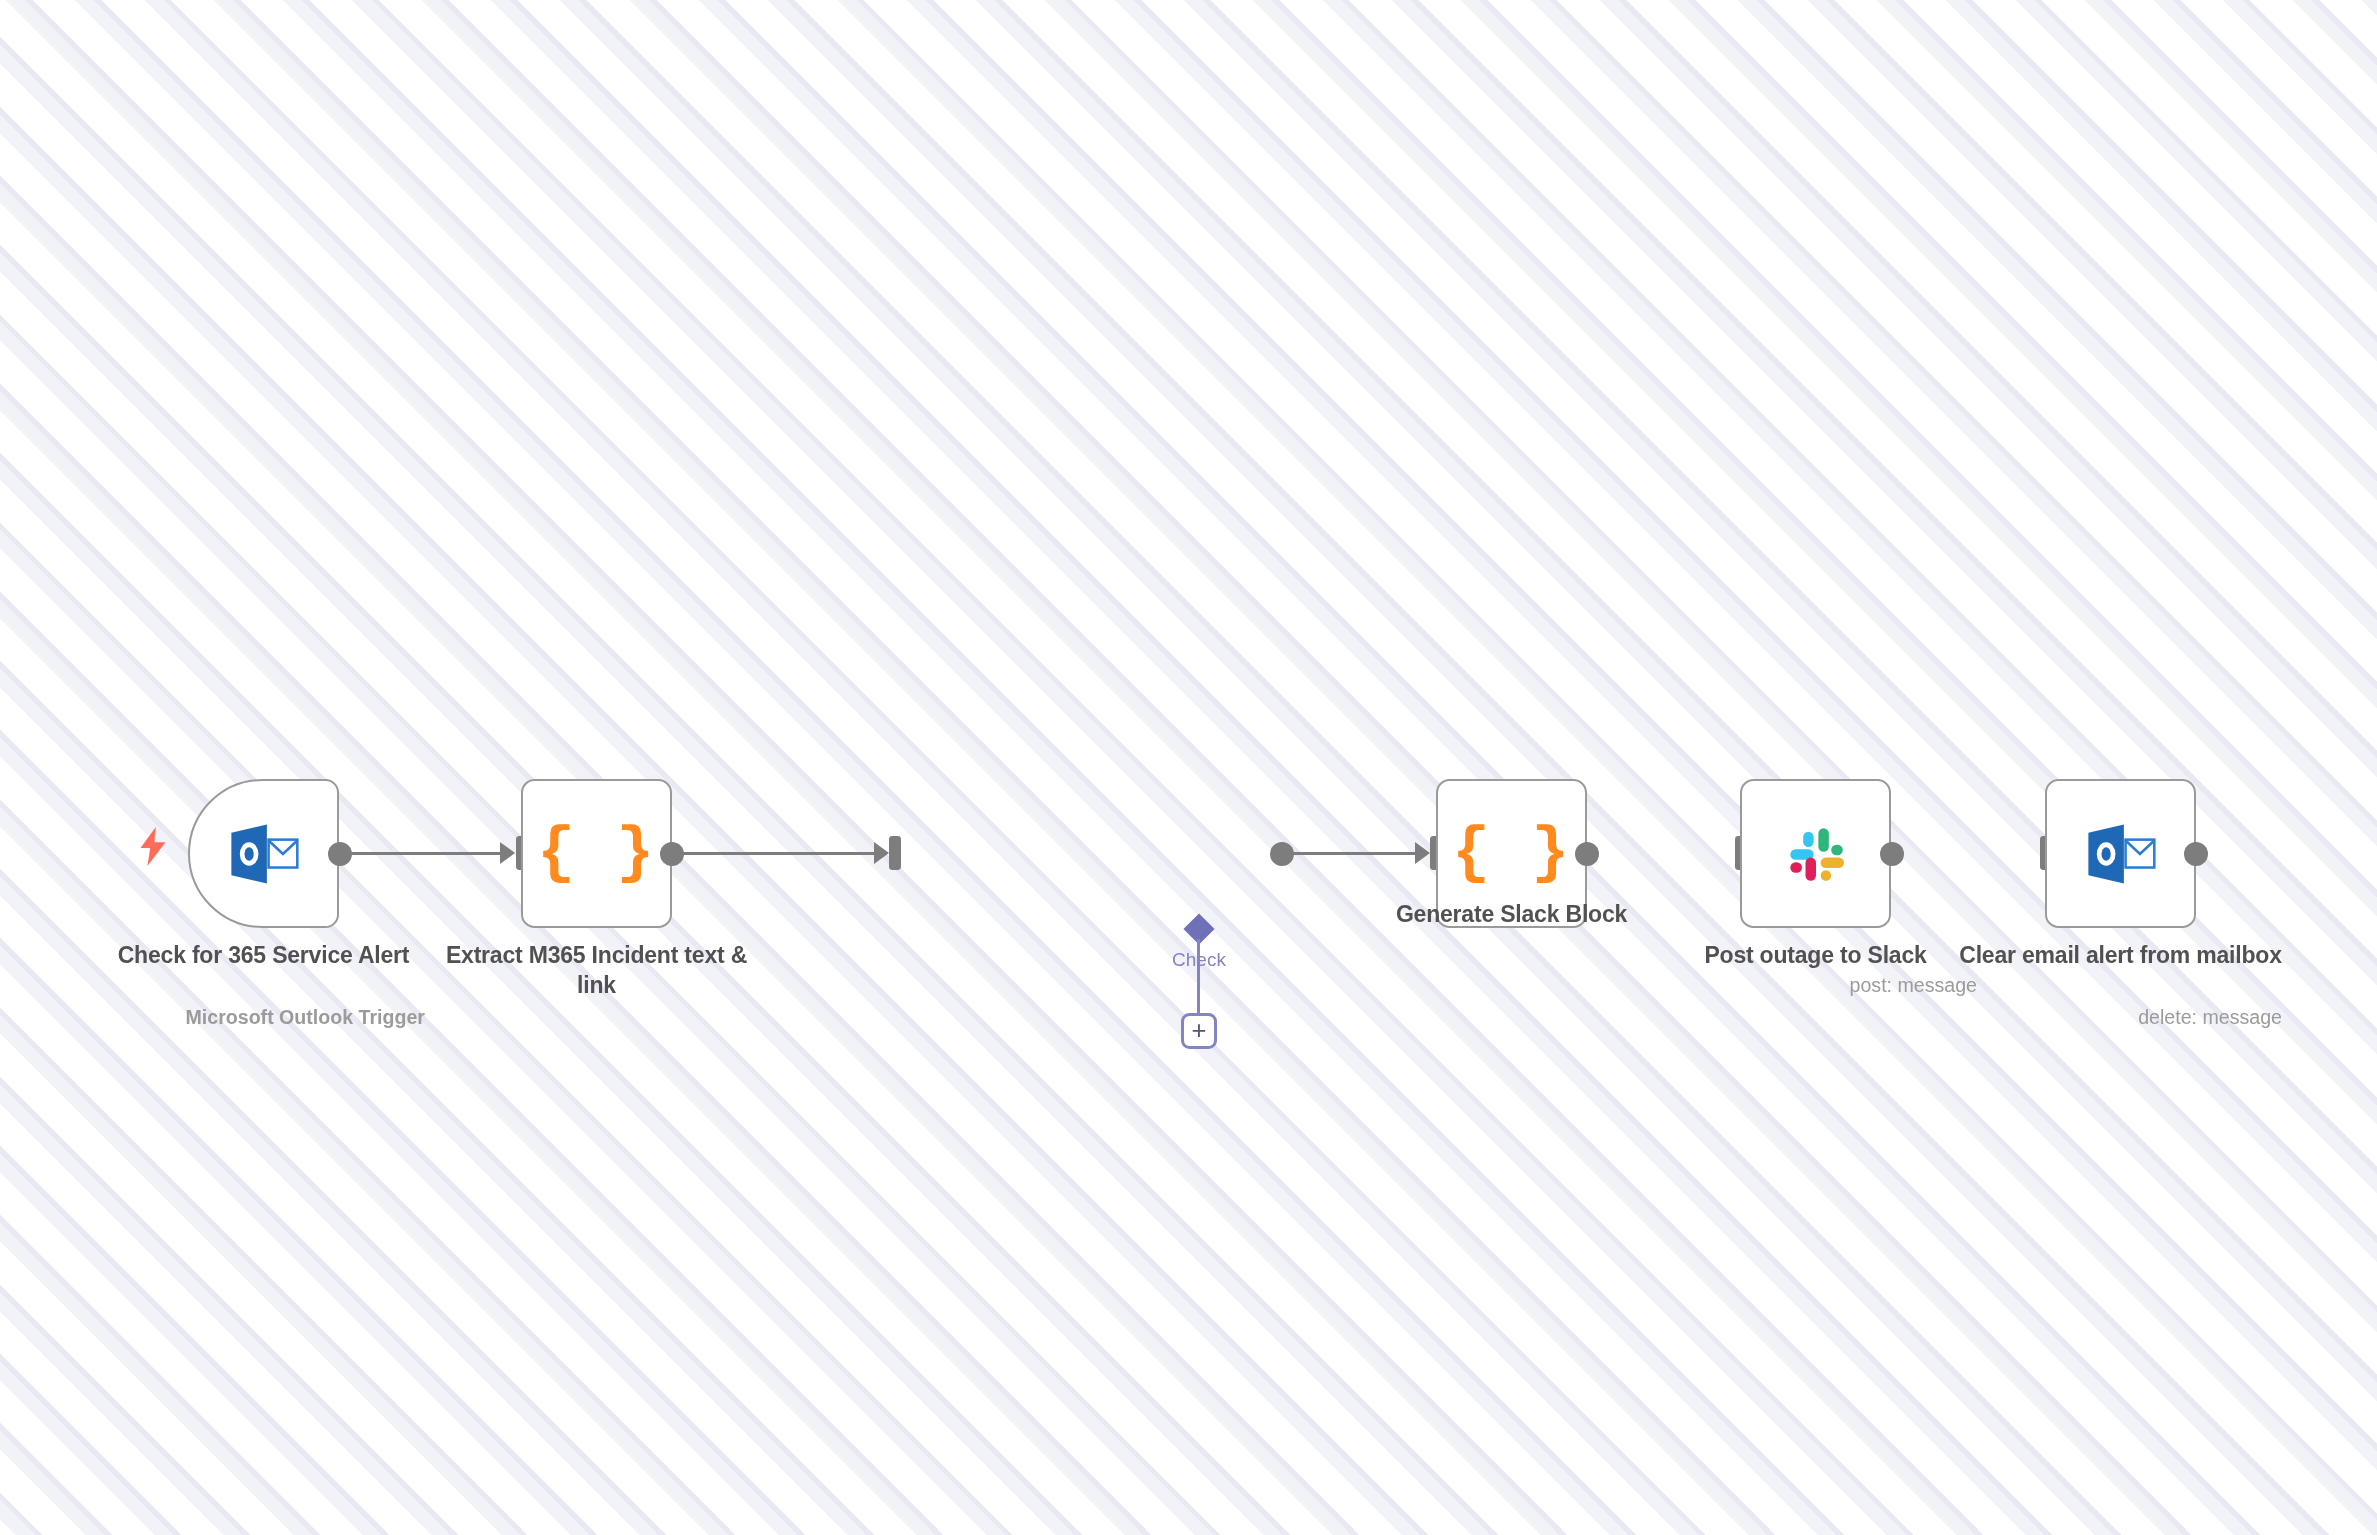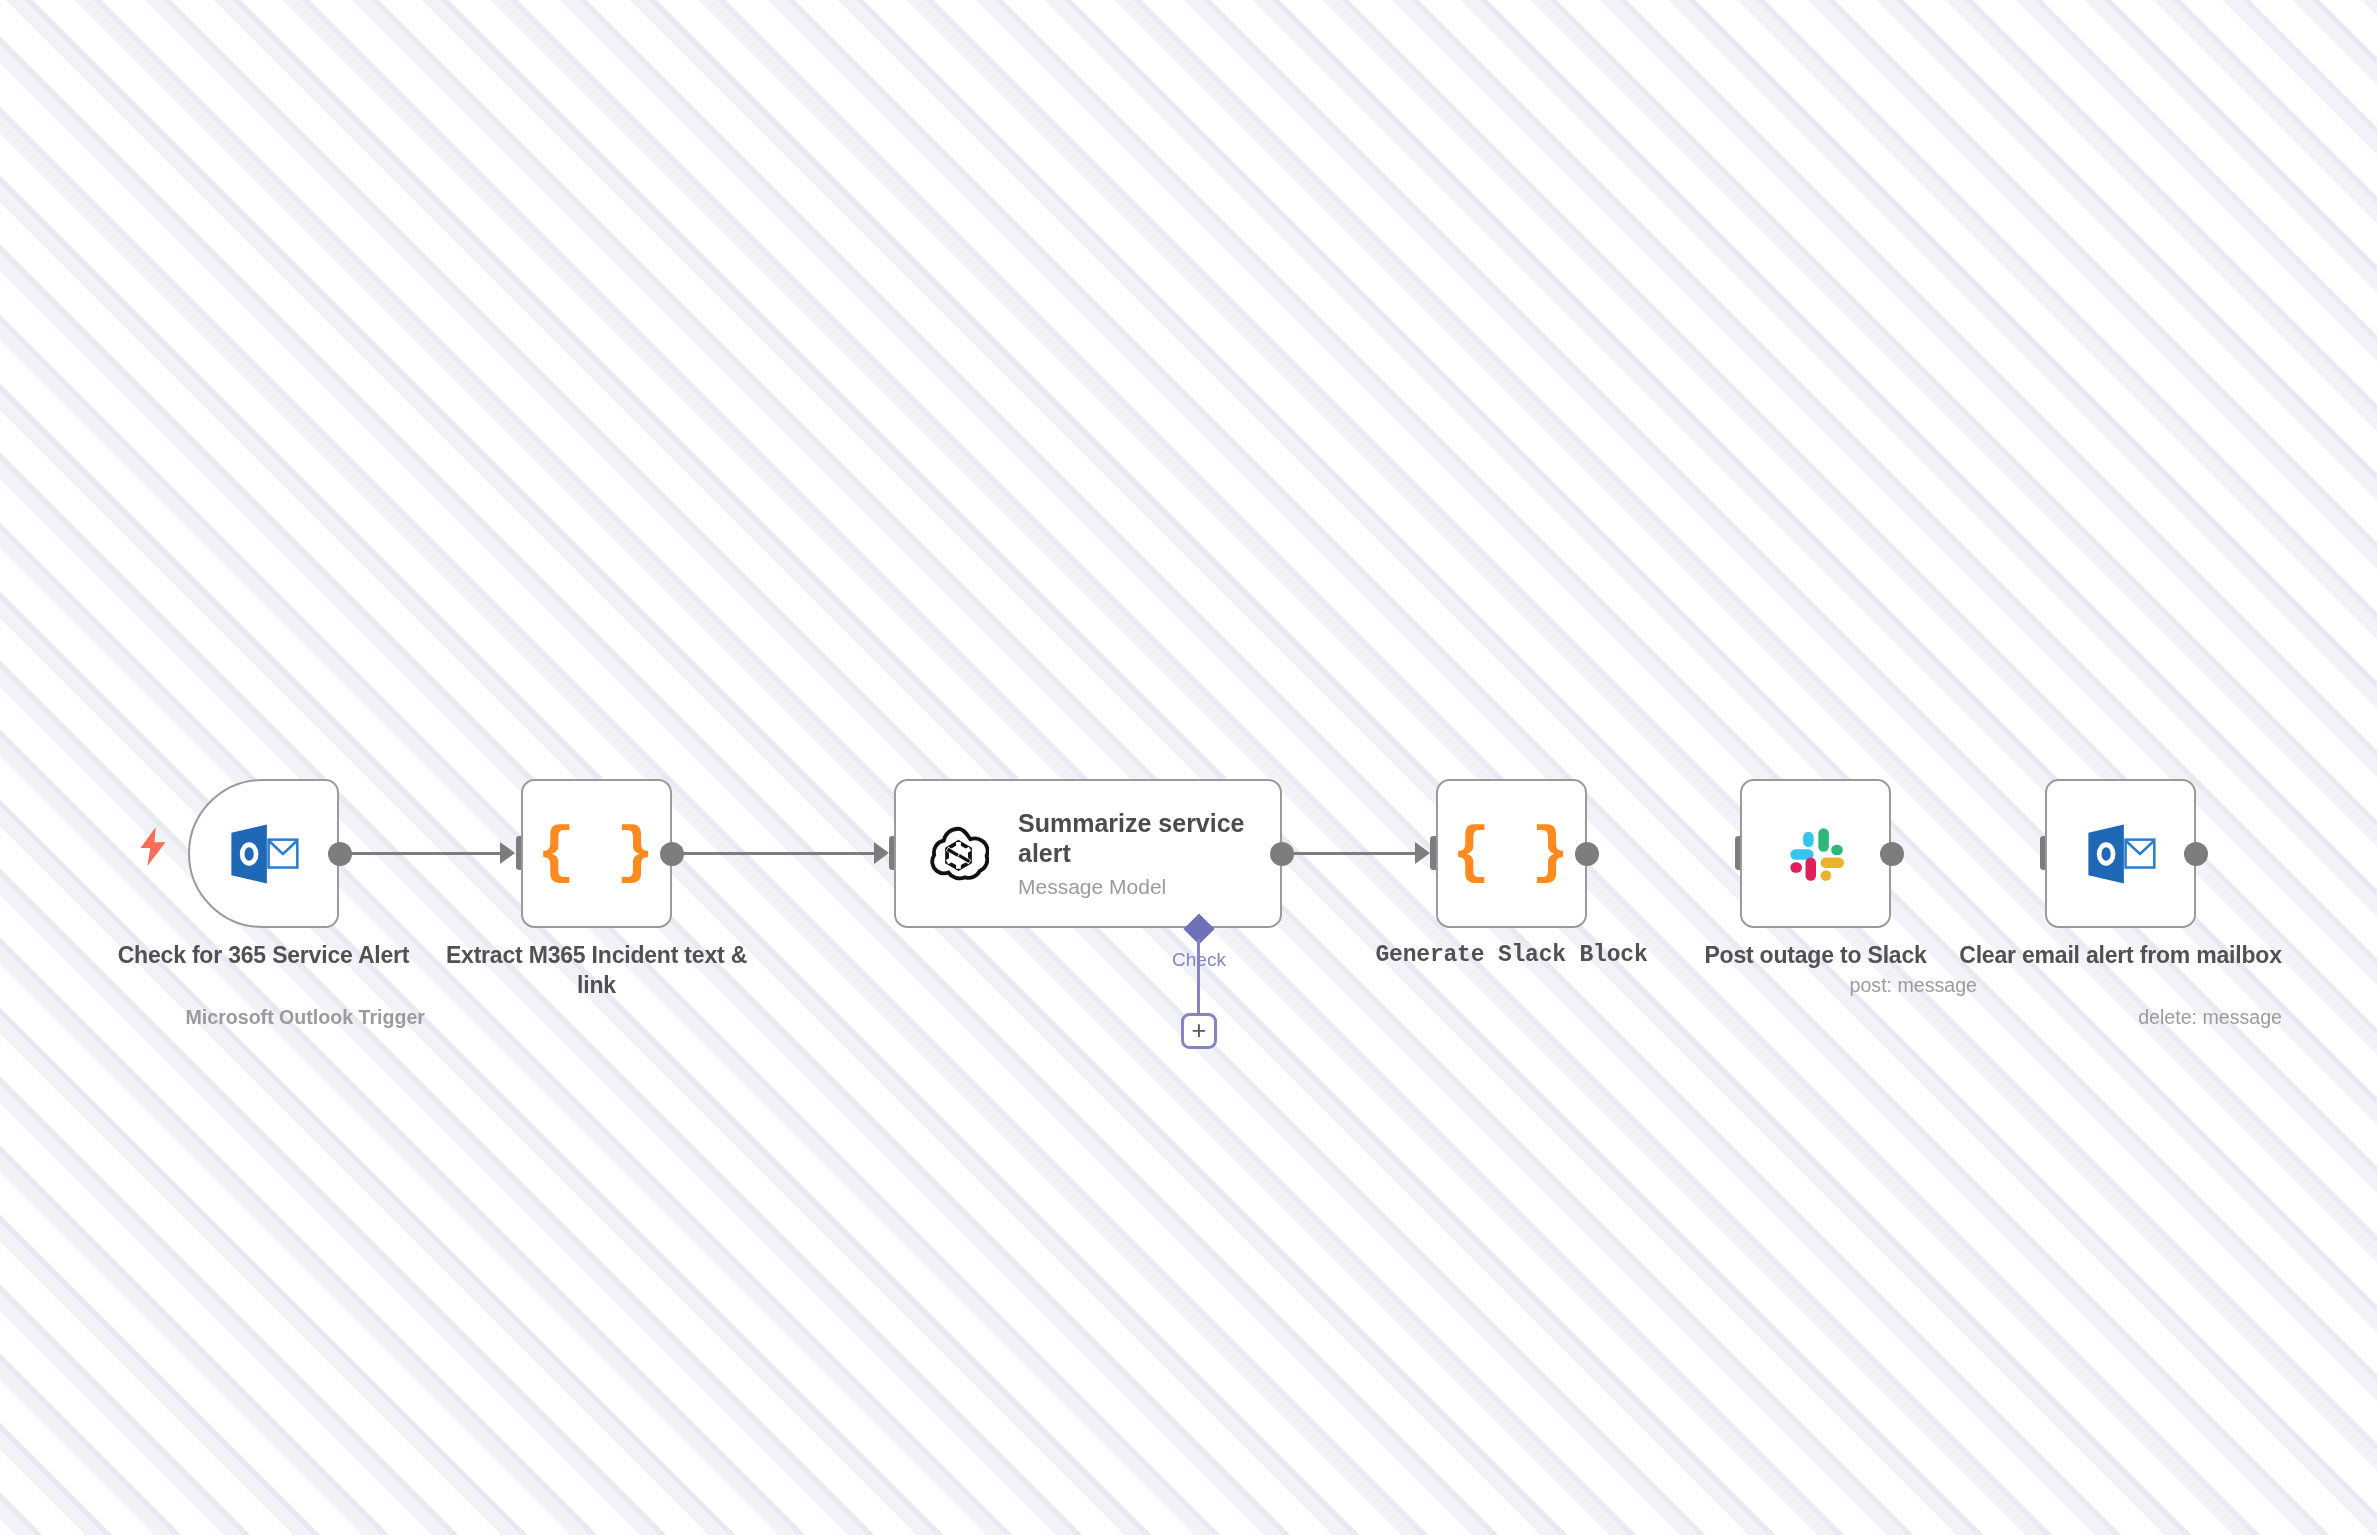--- a/index.html
+++ b/index.html
@@ -197,54 +197,36 @@
   <div class="node" style="left:521px; top:779px; width:151px; height:149px;">
     <span class="code-icon">{ }</span>
   </div>
   <div class="out-dot" style="left:660px; top:842px;"></div>
   <div class="node-label" style="left:435px; top:940px; width:323px;">Extract M365 Incident text &amp; link</div>
 
   <div class="edge" style="left:677px; top:852px; width:198px;"></div>
   <div class="edge-arrow" style="left:874px; top:842px;"></div>
 
   <div class="in-port" style="left:889px; top:836px;"></div>
-  <div class="node wide" style="left:894px; top:779px; width:388px; height:149px;">
-    <span class="icon-wrap">
-      <svg width="61" height="61" viewBox="0 0 64 64">
-        <path d="M32 6 C24 6 18 11 16.5 18.5 C9.5 20 5 26.5 6.5 33.5
-                 C3 39 4 46.5 9.5 50.5 C13 53 17.5 53.5 21.5 52
-                 C25 57.5 32.5 59.5 39 57 C45 59 51.5 56 54.5 50
-                 C60.5 47.5 63.5 41 61.5 34.5 C64 29 62 22 56.5 18.5
-                 C53 16 48.5 15.5 44.5 17 C41 11.5 36.5 6 32 6 Z" fill="none" stroke="#111111" stroke-width="4"></path>
-        <path d="M32 20 L44 27 L44 41 L32 48 L20 41 L20 27 Z" fill="none" stroke="#111111" stroke-width="4"></path>
-        <path d="M20 27 L44 41 M44 27 L20 41 M32 20 L32 48" fill="none" stroke="#ffffff" stroke-width="5"></path>
-        <path d="M20.5 27.5 L31.5 34 M32.5 34 L43.5 40.5" fill="none" stroke="#111111" stroke-width="3.5"></path>
-      </svg>
-    </span>
-    <span class="card-text">
-      <span class="card-title">Summarize service alert</span>
-      <span class="card-subtitle">Message Model</span>
-    </span>
-  </div>
   <div class="out-dot" style="left:1270px; top:842px;"></div>
 
   <div class="tools-diamond" style="left:1188px; top:918px;"></div>
   <div class="tools-label" style="left:1148px; top:949px; width:102px;">Check</div>
   <div class="tools-line" style="left:1197px; top:939px; height:78px;"></div>
   <div class="tools-plus" style="left:1181px; top:1013px;">+</div>
 
   <div class="edge" style="left:1287px; top:852px; width:129px;"></div>
   <div class="edge-arrow" style="left:1415px; top:842px;"></div>
 
   <div class="in-port" style="left:1430px; top:836px;"></div>
   <div class="node" style="left:1436px; top:779px; width:151px; height:149px;">
     <span class="code-icon">{ }</span>
   </div>
   <div class="out-dot" style="left:1575px; top:842px;"></div>
-  <div class="node-label" style="left:1350px; top:940px; width:323px;font-family:Liberation Mono, monospace;">Generate Slack Block</div>
+  <div class="node-label" style="left:1350px; top:899px; width:323px;">Generate Slack Block</div>
 
   <div class="in-port" style="left:1735px; top:836px;"></div>
   <div class="node" style="left:1740px; top:779px; width:151px; height:149px;">
     <span class="icon-wrap">
       <svg width="70" height="70" viewBox="0 0 60 60">
         <rect x="8" y="26" width="20" height="9" rx="4.5" fill="#36C5F0"></rect>
         <rect x="19" y="11" width="9" height="13" rx="4.5" fill="#36C5F0"></rect>
         <rect x="32" y="8" width="9" height="20" rx="4.5" fill="#2EB67D"></rect>
         <rect x="43" y="22" width="10" height="9" rx="4.5" fill="#2EB67D"></rect>
         <rect x="34" y="33" width="20" height="9" rx="4.5" fill="#ECB22E"></rect>

